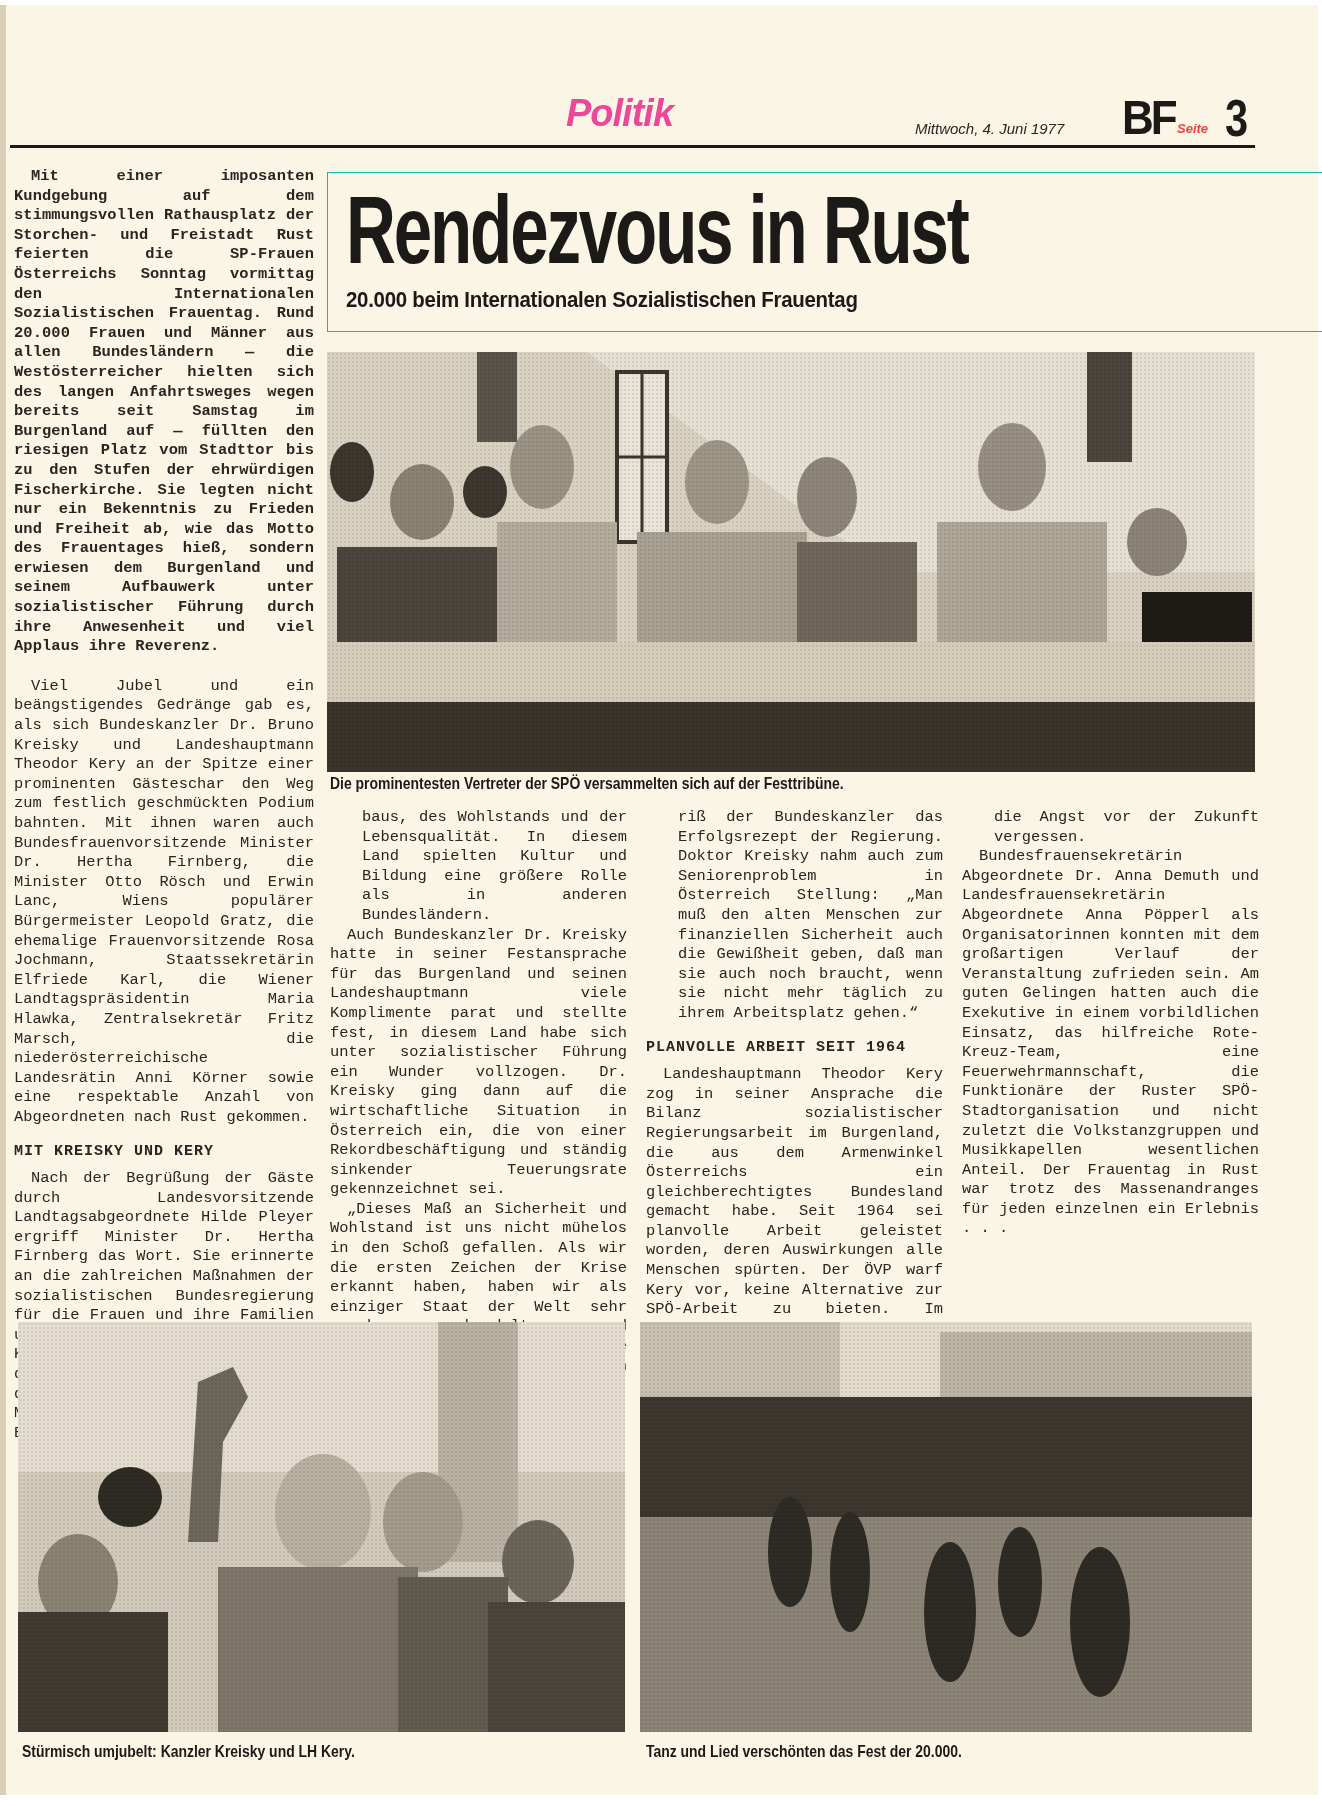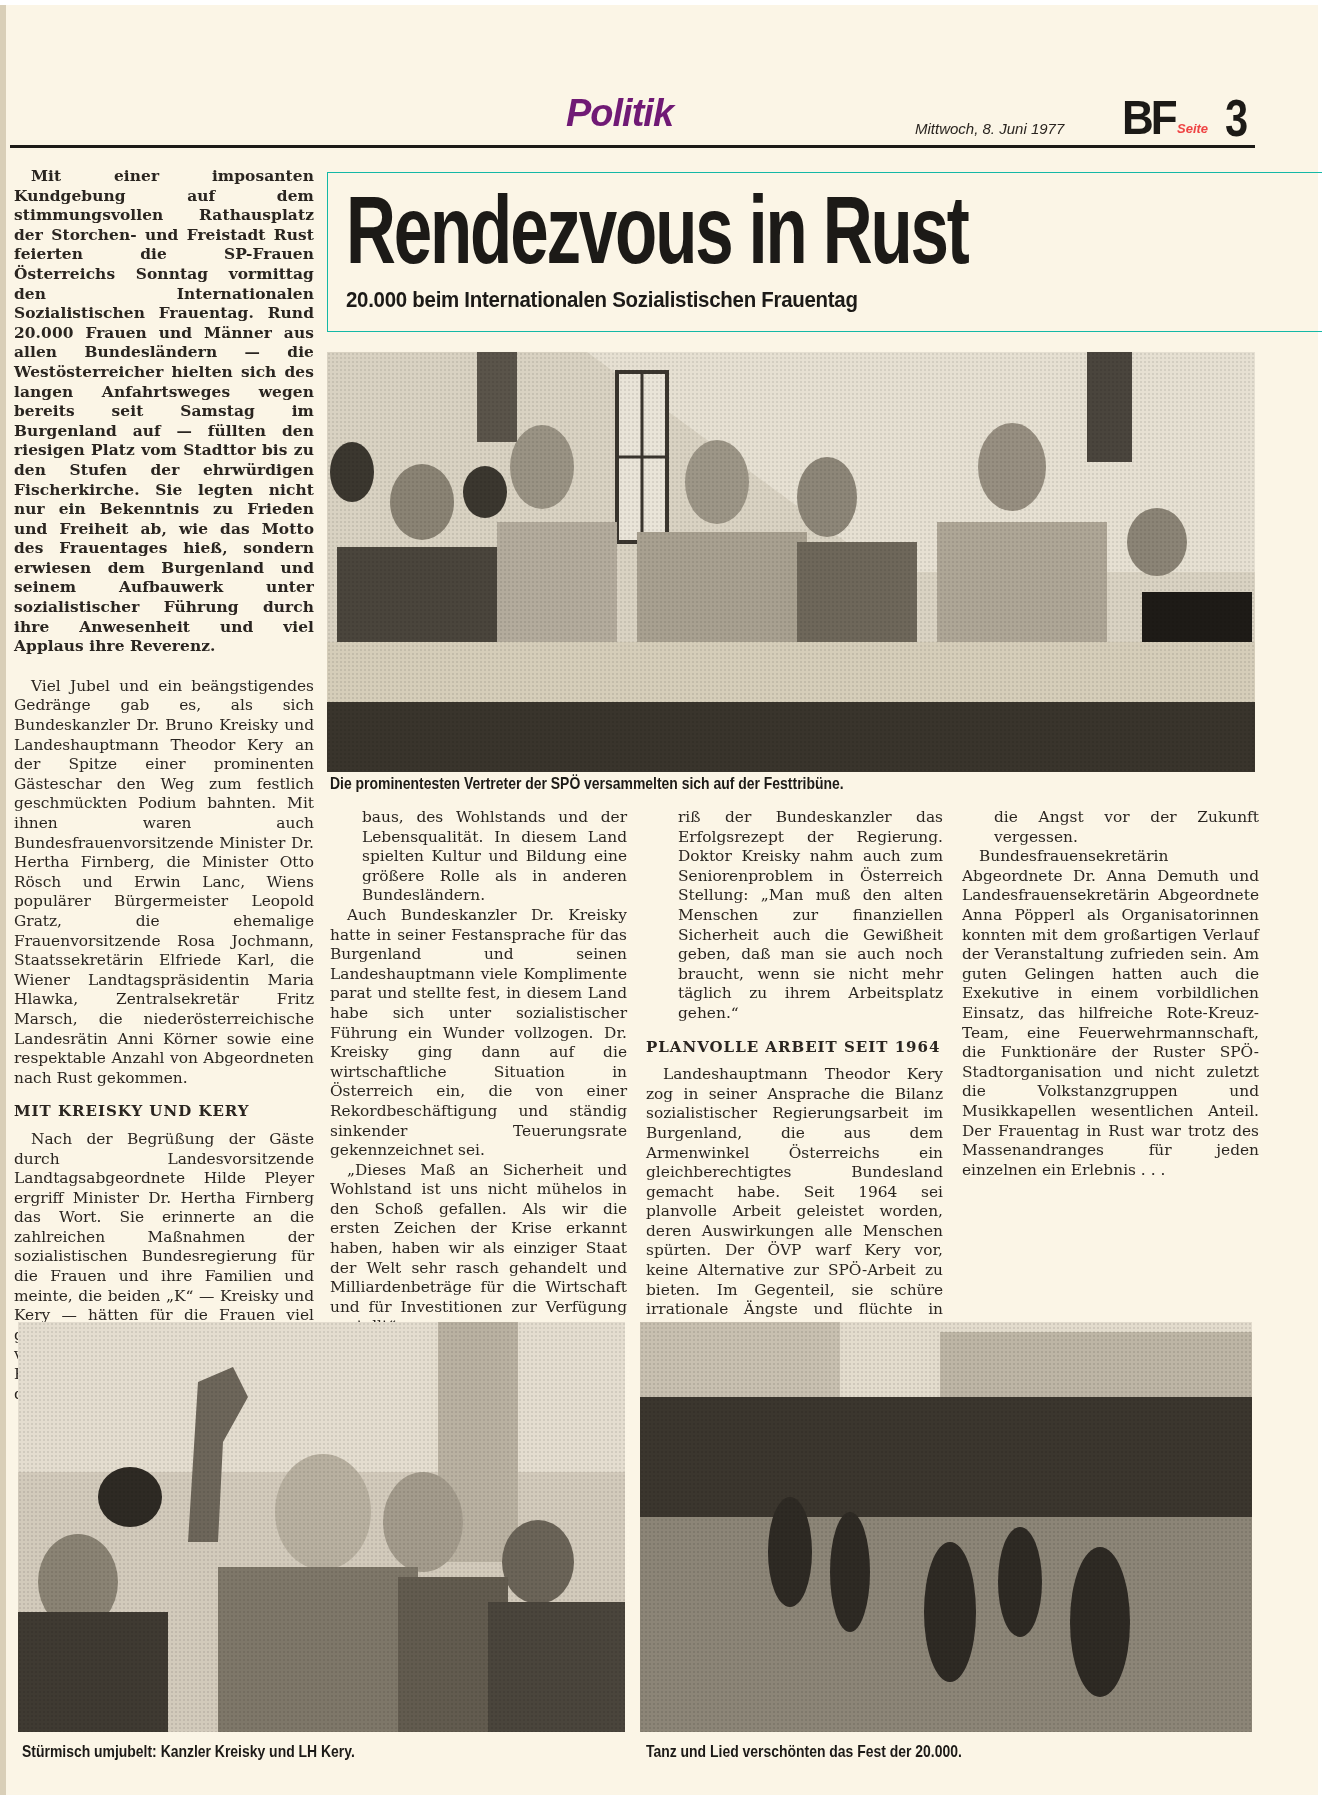--- a/index.html
+++ b/index.html
@@ -10,21 +10,21 @@
     color: #2a2520;
   }
   .paper {
     position: absolute; left: 0; top: 5px; width: 1312px; height: 1790px;
     background: #fbf5e6;
     border-left: 6px solid #d9cfb8;
   }
   .section-title {
     position: absolute; left: 566px; top: 92px;
     font-family: "Liberation Sans", sans-serif; font-weight: bold; font-style: italic;
-    font-size: 38px; color: #701a75; letter-spacing: -1px;
+    font-size: 38px; color: #ec4899; letter-spacing: -1px;
   }
   .dateline {
     position: absolute; left: 915px; top: 120px;
     font-family: "Liberation Sans", sans-serif; font-style: italic;
     font-size: 15px; color: #2a2520;
   }
   .bf-logo {
     position: absolute; left: 1122px; top: 92px;
     font-family: "Liberation Sans", sans-serif; font-weight: bold;
     font-size: 44px; color: #1c1a17; letter-spacing: -3px;
@@ -42,21 +42,21 @@
     transform: scaleX(0.8);
   }
   .header-rule {
     position: absolute; left: 10px; top: 145px; width: 1245px; height: 3px; background: #1c1a17;
   }
   .col {
     position: absolute;
     font-size: 15.4px; line-height: 19.6px;
     text-align: justify; hyphens: none;
   }
-  .col p { margin: 0; text-indent: 1.1em; }
+  .col p { margin: 0; text-indent: 1.1em; font-family: Liberation Mono, monospace; }
   .col p.noindent { text-indent: 0; margin-left: 32px; }
   .col .lead { font-weight: bold; font-size: 15.4px; letter-spacing: 0.1px; }
   .col .sub {
     font-weight: bold; text-transform: uppercase; letter-spacing: 1px;
     text-indent: 0; margin: 14px 0 8px 0; text-align: left; font-size: 15px;
   }
   .col p.gap { margin-top: 20px; }
   #col1 { left: 14px; top: 167px; width: 300px; }
   #col2 { left: 330px; top: 808px; width: 297px; }
   #col3 { left: 646px; top: 808px; width: 297px; }
@@ -93,21 +93,21 @@
     font-family: "Liberation Sans", sans-serif;
     transform: scaleX(0.82); transform-origin: left top; font-size: 17px;
   }
 </style>
 </head>
 <body>
 
 <div class="paper"></div>
 
 <div class="section-title">Politik</div>
-<div class="dateline">Mittwoch, 8. Juni 1977</div>
+<div class="dateline">Mittwoch, 4. Juni 1977</div>
 <div class="bf-logo">BF</div>
 <div class="seite-label">Seite</div>
 <div class="page-num">3</div>
 <div class="header-rule"></div>
 
 <div class="headline-box">
   <div class="headline">Rendezvous in Rust</div>
   <div class="subheadline">20.000 beim Internationalen Sozialistischen Frauentag</div>
 </div>
 

